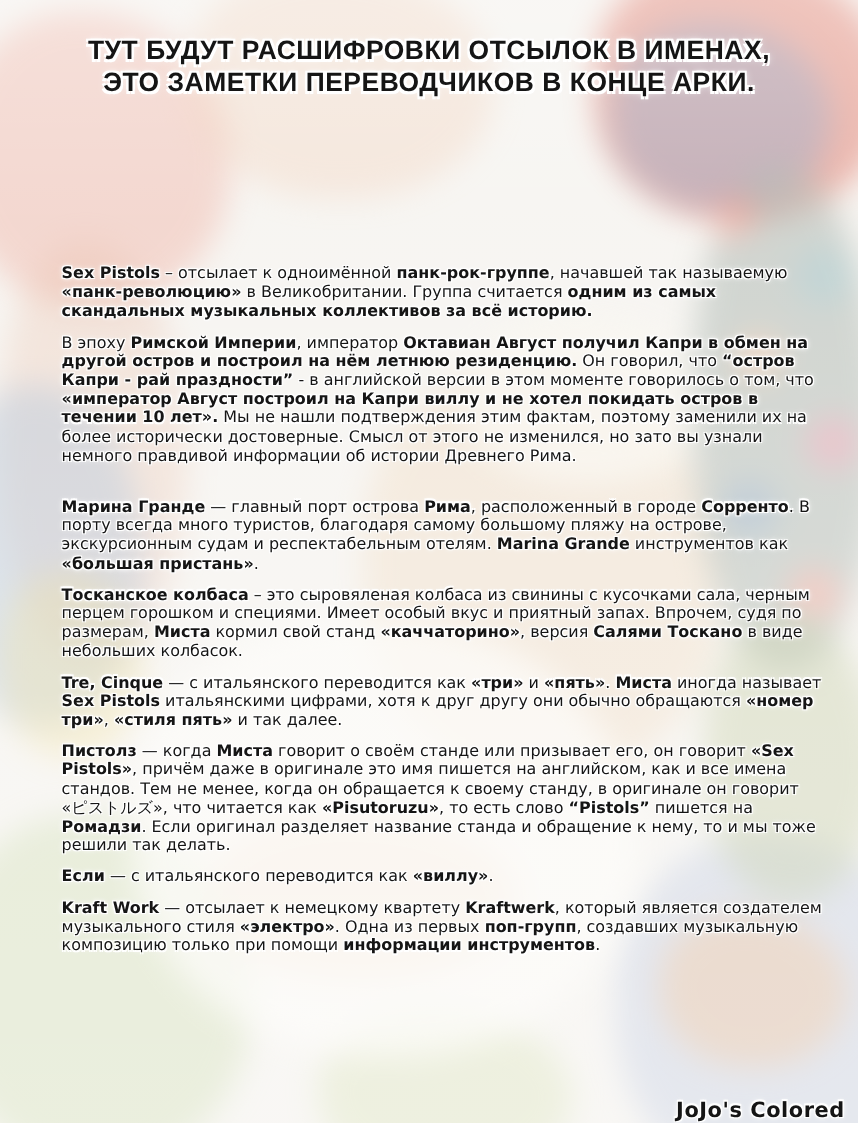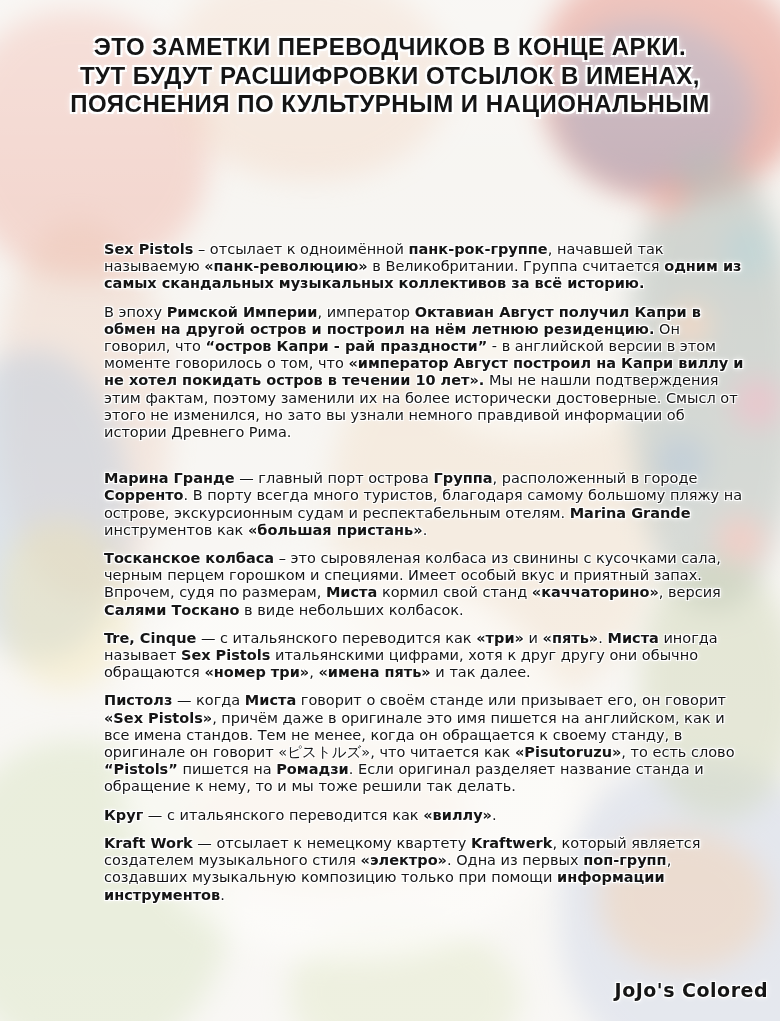--- a/index.html
+++ b/index.html
@@ -41,25 +41,25 @@
                   rgba(255,255,255,.50) 55%,rgba(255,255,255,.55) 100%);}
   
   .layer{position:absolute;z-index:2;color:var(--ink,#151515);}
   .halo{text-shadow:-1px -1px 0 #fff,1px -1px 0 #fff,-1px 1px 0 #fff,1px 1px 0 #fff,
         0 0 4px #fff,0 0 7px rgba(255,255,255,.9);}
   .header{left:20px;right:20px;top:33px;text-align:center;
         font-family:"Liberation Sans","DejaVu Sans",sans-serif;
         font-weight:900;font-size:24px;line-height:28.5px;letter-spacing:.5px;
         text-shadow:-2px -2px 0 #fff,2px -2px 0 #fff,-2px 2px 0 #fff,2px 2px 0 #fff,
         0 0 5px #fff,0 0 9px rgba(255,255,255,.95);}
-  .notes{left:56px;right:32px;top:241px;font-size:14.5px;line-height:17.2px;margin-left:48px;}
+  .notes{left:56px;right:32px;top:241px;font-size:14.5px;line-height:17.2px;}
   .note{margin:0 0 11px 0;}
   .note:nth-child(2){margin-bottom:29px;}
   .note b{font-weight:700;}
-  .footer{right:12px;bottom:20px;text-align:right;
+  .footer{right:12px;bottom:1px;text-align:right;
         font-size:19px;line-height:22px;font-weight:700;letter-spacing:.5px;}
 </style>
 </head>
 <body style="--ink: #151515;">
 
 <div class="bg">
   <div class="b1"></div>
   <div class="b2"></div>
   <div class="b3"></div>
   <div class="b4"></div>
@@ -73,31 +73,30 @@
   <div class="b12"></div>
   <div class="b13"></div>
   <div class="b14"></div>
   <div class="b15"></div>
   <div class="b16"></div>
   <div class="b17"></div>
   <div class="wash"></div>
 </div>
 
 <div class="layer header">
+  <div>ТУТ БУДУТ РАСШИФРОВКИ ОТСЫЛОК В ИМЕНАХ,</div>
   <div>ЭТО ЗАМЕТКИ ПЕРЕВОДЧИКОВ В КОНЦЕ АРКИ.</div>
-  <div>ТУТ БУДУТ РАСШИФРОВКИ ОТСЫЛОК В ИМЕНАХ,</div>
-  <div>ПОЯСНЕНИЯ ПО КУЛЬТУРНЫМ И НАЦИОНАЛЬНЫМ</div>
 </div>
 
 <div class="layer notes halo" id="notes">
     <div class="note"><b>Sex Pistols</b><span> – отсылает к одноимённой </span><b>панк-рок-группе</b><span>, начавшей так называемую </span><b>«панк-революцию»</b><span> в Великобритании. Группа считается </span><b>одним из самых скандальных музыкальных коллективов за всё историю.</b></div>
     <div class="note"><span>В эпоху </span><b>Римской Империи</b><span>, император </span><b>Октавиан Август получил Капри в обмен на другой остров и построил на нём летнюю резиденцию.</b><span> Он говорил, что </span><b>“остров Капри - рай праздности”</b><span> - в английской версии в этом моменте говорилось о том, что </span><b>«император Август построил на Капри виллу и не хотел покидать остров в течении 10 лет».</b><span> Мы не нашли подтверждения этим фактам, поэтому заменили их на более исторически достоверные. Смысл от этого не изменился, но зато вы узнали немного правдивой информации об истории Древнего Рима.</span></div>
-    <div class="note"><b>Марина Гранде</b><span> — главный порт острова </span><b>Группа</b><span>, расположенный в городе </span><b>Сорренто</b><span>. В порту всегда много туристов, благодаря самому большому пляжу на острове, экскурсионным судам и респектабельным отелям. </span><b>Marina Grande</b><span> инструментов как </span><b>«большая пристань»</b><span>.</span></div>
+    <div class="note"><b>Марина Гранде</b><span> — главный порт острова </span><b>Рима</b><span>, расположенный в городе </span><b>Сорренто</b><span>. В порту всегда много туристов, благодаря самому большому пляжу на острове, экскурсионным судам и респектабельным отелям. </span><b>Marina Grande</b><span> инструментов как </span><b>«большая пристань»</b><span>.</span></div>
     <div class="note"><b>Тосканское колбаса</b><span> – это сыровяленая колбаса из свинины с кусочками сала, черным перцем горошком и специями. Имеет особый вкус и приятный запах. Впрочем, судя по размерам, </span><b>Миста</b><span> кормил свой станд </span><b>«каччаторино»</b><span>, версия </span><b>Салями Тоскано</b><span> в виде небольших колбасок.</span></div>
-    <div class="note"><b>Tre, Cinque</b><span> — с итальянского переводится как </span><b>«три»</b><span> и </span><b>«пять»</b><span>. </span><b>Миста</b><span> иногда называет </span><b>Sex Pistols</b><span> итальянскими цифрами, хотя к друг другу они обычно обращаются </span><b>«номер три»</b><span>, </span><b>«имена пять»</b><span> и так далее.</span></div>
+    <div class="note"><b>Tre, Cinque</b><span> — с итальянского переводится как </span><b>«три»</b><span> и </span><b>«пять»</b><span>. </span><b>Миста</b><span> иногда называет </span><b>Sex Pistols</b><span> итальянскими цифрами, хотя к друг другу они обычно обращаются </span><b>«номер три»</b><span>, </span><b>«стиля пять»</b><span> и так далее.</span></div>
     <div class="note"><b>Пистолз</b><span> — когда </span><b>Миста</b><span> говорит о своём станде или призывает его, он говорит </span><b>«Sex Pistols»</b><span>, причём даже в оригинале это имя пишется на английском, как и все имена стандов. Тем не менее, когда он обращается к своему станду, в оригинале он говорит «ピストルズ», что читается как </span><b>«Pisutoruzu»</b><span>, то есть слово </span><b>“Pistols”</b><span> пишется на </span><b>Ромадзи</b><span>. Если оригинал разделяет название станда и обращение к нему, то и мы тоже решили так делать.</span></div>
-    <div class="note"><b>Круг</b><span> — с итальянского переводится как </span><b>«виллу»</b><span>.</span></div>
+    <div class="note"><b>Если</b><span> — с итальянского переводится как </span><b>«виллу»</b><span>.</span></div>
     <div class="note"><b>Kraft Work</b><span> — отсылает к немецкому квартету </span><b>Kraftwerk</b><span>, который является создателем музыкального стиля </span><b>«электро»</b><span>. Одна из первых </span><b>поп-групп</b><span>, создавших музыкальную композицию только при помощи </span><b>информации инструментов</b><span>.</span></div>
   </div>
 
 <div class="layer footer halo">
   <div>JoJo's Colored</div>
 </div>
 
 </body></html>

